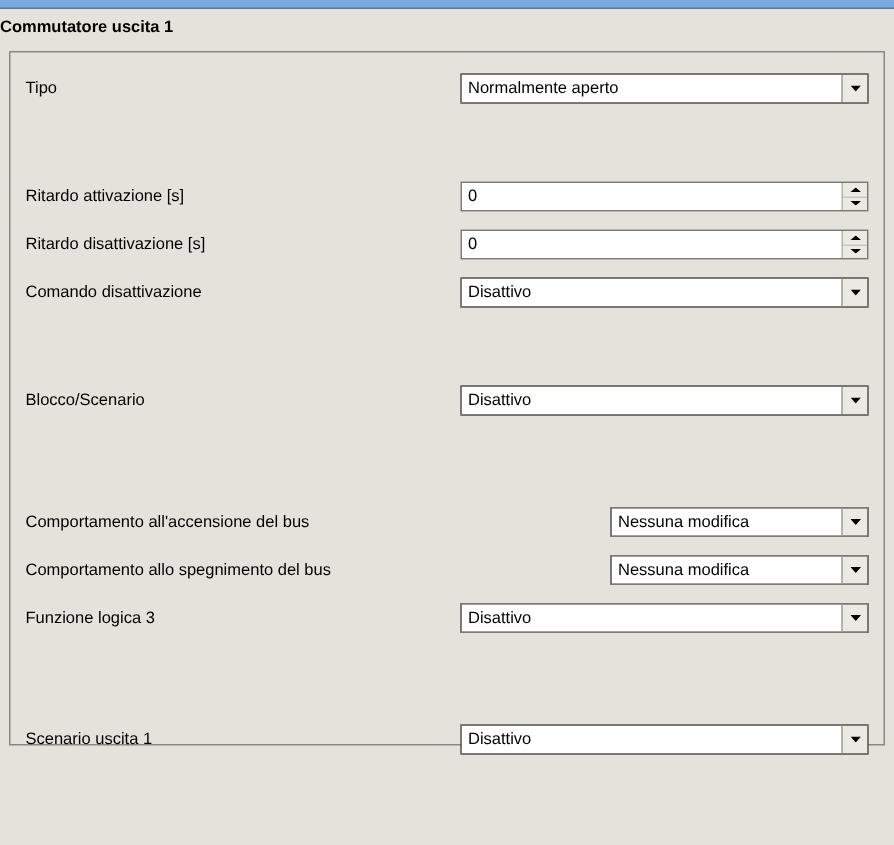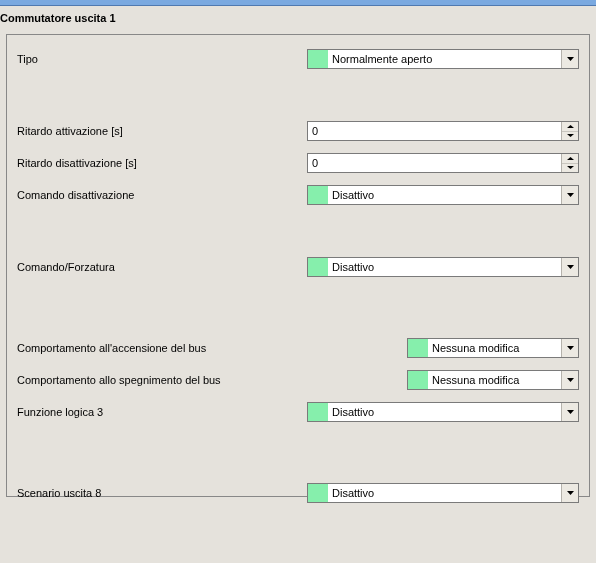--- a/index.html
+++ b/index.html
@@ -48,23 +48,22 @@
   .control {
     flex: 1;
     display: flex;
     align-items: stretch;
   }
   .select {
     flex: 1;
     display: flex;
     align-items: stretch;
     border: 1px solid #7a7a7a;
-    background: #86efac;
+    background: #000000;
     height: 20px;
-    padding-left: 20px;
   }
   .select-text {
     flex: 1;
     padding: 2px 4px;
     color: #000;
     background: #fff;
     line-height: 15px;
     overflow: hidden;
     white-space: nowrap;
   }
@@ -182,21 +181,21 @@
         <div class="select-btn">
           <svg width="7" height="4" viewBox="0 0 7 4">
               <polygon points="0,0 7,0 3.5,4" fill="#000"></polygon>
             </svg>
         </div>
       </div>
     </div>
   </div>
 
   <div class="row gap-large">
-    <div class="label">Comando/Forzatura</div>
+    <div class="label">Blocco/Scenario</div>
     <div class="control">
       <div class="select">
         <div class="select-text">Disattivo</div>
         <div class="select-btn">
           <svg width="7" height="4" viewBox="0 0 7 4">
               <polygon points="0,0 7,0 3.5,4" fill="#000"></polygon>
             </svg>
         </div>
       </div>
     </div>
@@ -238,21 +237,21 @@
         <div class="select-btn">
           <svg width="7" height="4" viewBox="0 0 7 4">
               <polygon points="0,0 7,0 3.5,4" fill="#000"></polygon>
             </svg>
         </div>
       </div>
     </div>
   </div>
 
   <div class="row gap-xlarge">
-    <div class="label">Scenario uscita 8</div>
+    <div class="label">Scenario uscita 1</div>
     <div class="control">
       <div class="select">
         <div class="select-text">Disattivo</div>
         <div class="select-btn">
           <svg width="7" height="4" viewBox="0 0 7 4">
               <polygon points="0,0 7,0 3.5,4" fill="#000"></polygon>
             </svg>
         </div>
       </div>
     </div>

